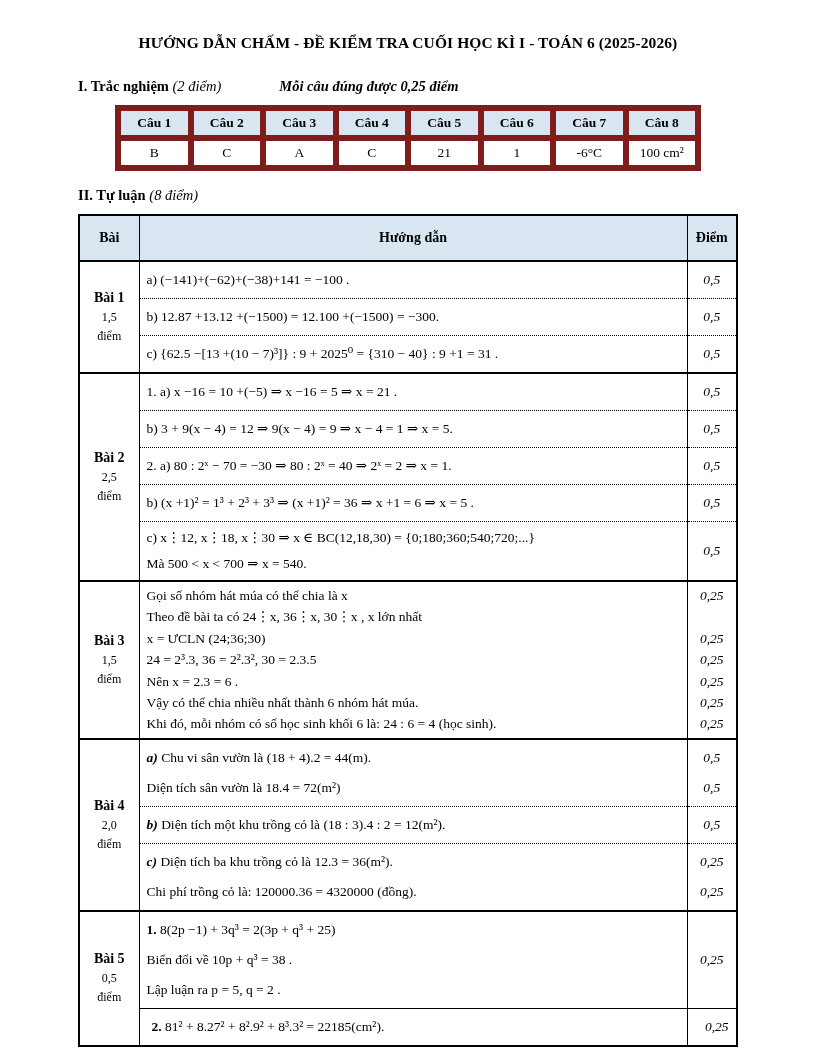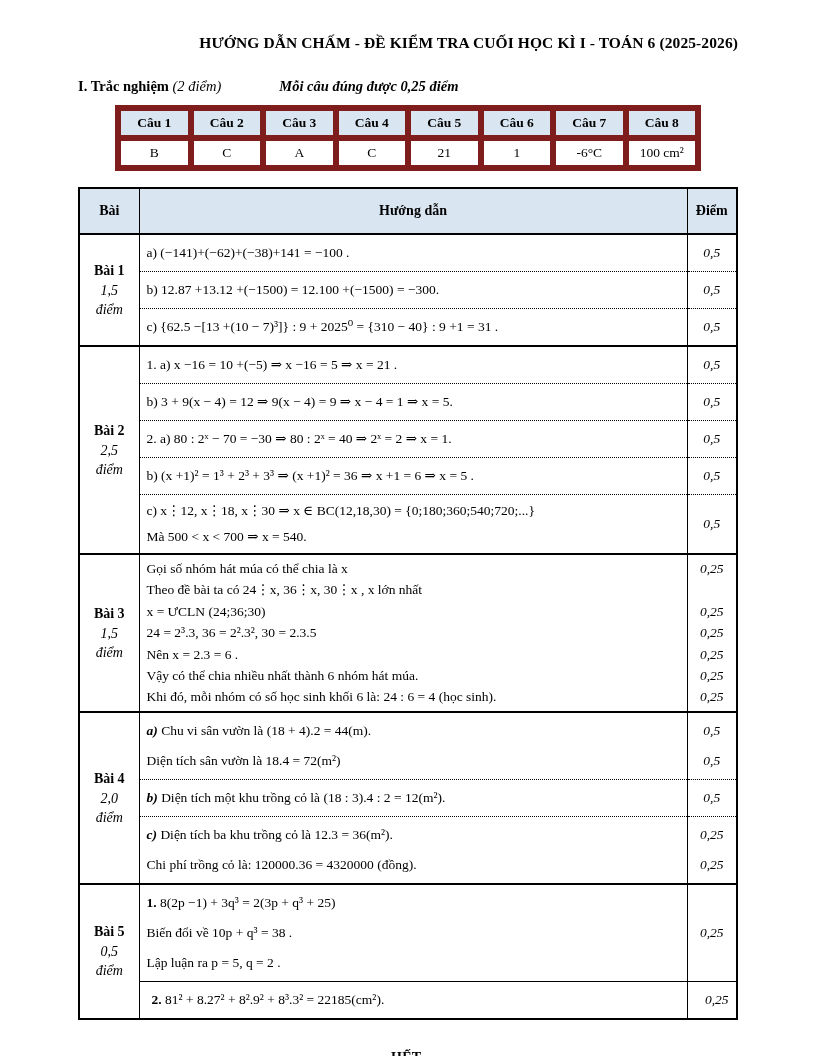--- a/index.html
+++ b/index.html
@@ -1,37 +1,37 @@
 <!DOCTYPE html>
 <html><head>
 <meta charset="utf-8">
 <style>
   html,body{margin:0;padding:0;background:#fff;}
   body{width:816px;height:1056px;color:#000;font-family:"Liberation Serif","DejaVu Serif",serif;}
   .page{padding:34px 78px 0 78px;box-sizing:border-box;}
-  .doc-title{font-size:15.5px;font-weight:bold;text-align:right;margin:0 0 26px 0;letter-spacing:.1px;}
+  .doc-title{font-size:15.5px;font-weight:bold;text-align:center;margin:0 0 26px 0;letter-spacing:.1px;}
   .sec-head{font-size:14.5px;margin:0 0 10px 0;}
   .sec-head .b{font-weight:bold;}
   .sec-head .it{font-style:italic;}
   .sec-head .bi{font-weight:bold;font-style:italic;margin-left:58px;}
   table{border-collapse:collapse;}
   
   .mc-table{margin:2px 0 16px 37px;width:586px;border:2px solid #000;table-layout:fixed;}
   .mc-table th,.mc-table td{border:6px solid #7f1d1d;text-align:center;font-size:13.5px;height:24px;padding:0 2px;}
   .mc-table th{font-weight:bold;}
   
   .main-table{width:660px;border:2px solid #000;margin-top:4px;table-layout:fixed;}
   .main-table th{border:1px solid #000;font-size:14px;font-weight:bold;height:24px;padding:10px 3px;}
   .main-table td{border-left:1px solid #000;border-right:1px solid #000;font-size:13.5px;vertical-align:middle;padding:3px 7px;}
   tbody.sec{border-top:2px solid #000;}
   tr.dotted>td{border-top:1.6px dotted #000;}
   tr.solidrow>td{border-top:1.5px solid #000;padding-left:12px;}
   td.bai{text-align:center;padding:1px 1px;}
   td.bai .bname{font-weight:bold;font-size:14px;line-height:20px;}
-  td.bai .bpts{font-style:italic;font-size:14px;line-height:19px;}
+  td.bai .bpts{font-size:12px;line-height:19px;}
   td.diem{text-align:center;font-style:italic;padding:3px 2px;}
   .ln{line-height:30px;white-space:nowrap;overflow:visible;}
   .ln .bip{font-weight:bold;font-style:italic;}
   .ln .bp{font-weight:bold;}
   tbody.sec-idx-2 .ln{line-height:21.4px;}
   tbody.sec-idx-1 tr:last-child .ln{line-height:26px;}
   .footer{font-size:14px;font-weight:bold;text-align:center;margin-top:30px;letter-spacing:.3px;}
 </style>
 </head>
 <body>
@@ -64,20 +64,23 @@
           <td>A</td>
           <td>C</td>
           <td>21</td>
           <td>1</td>
           <td>-6°C</td>
           <td>100 cm²</td>
         </tr>
       </tbody>
   </table>
 
+  <div class="sec-head">
+    <span class="b">II. Tự luận</span><span class="it"> (8 điểm)</span>
+  </div>
 
   <table class="main-table">
     <colgroup>
         <col style="width:60px">
         <col>
         <col style="width:50px">
       </colgroup>
     <thead>
         <tr id="main-head">
           <th style="background: rgb(217, 230, 242);">Bài</th>

